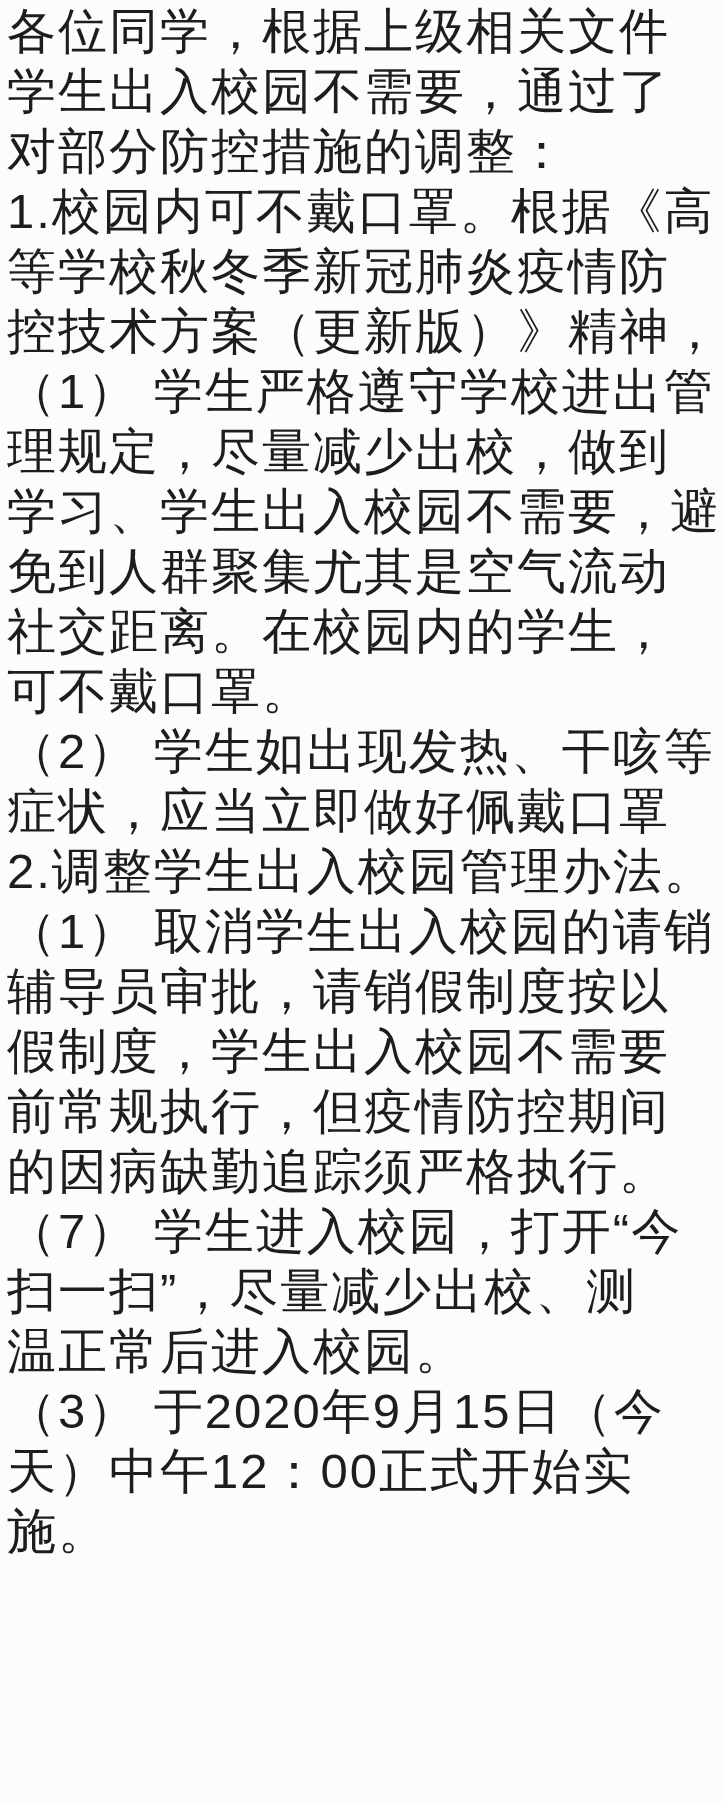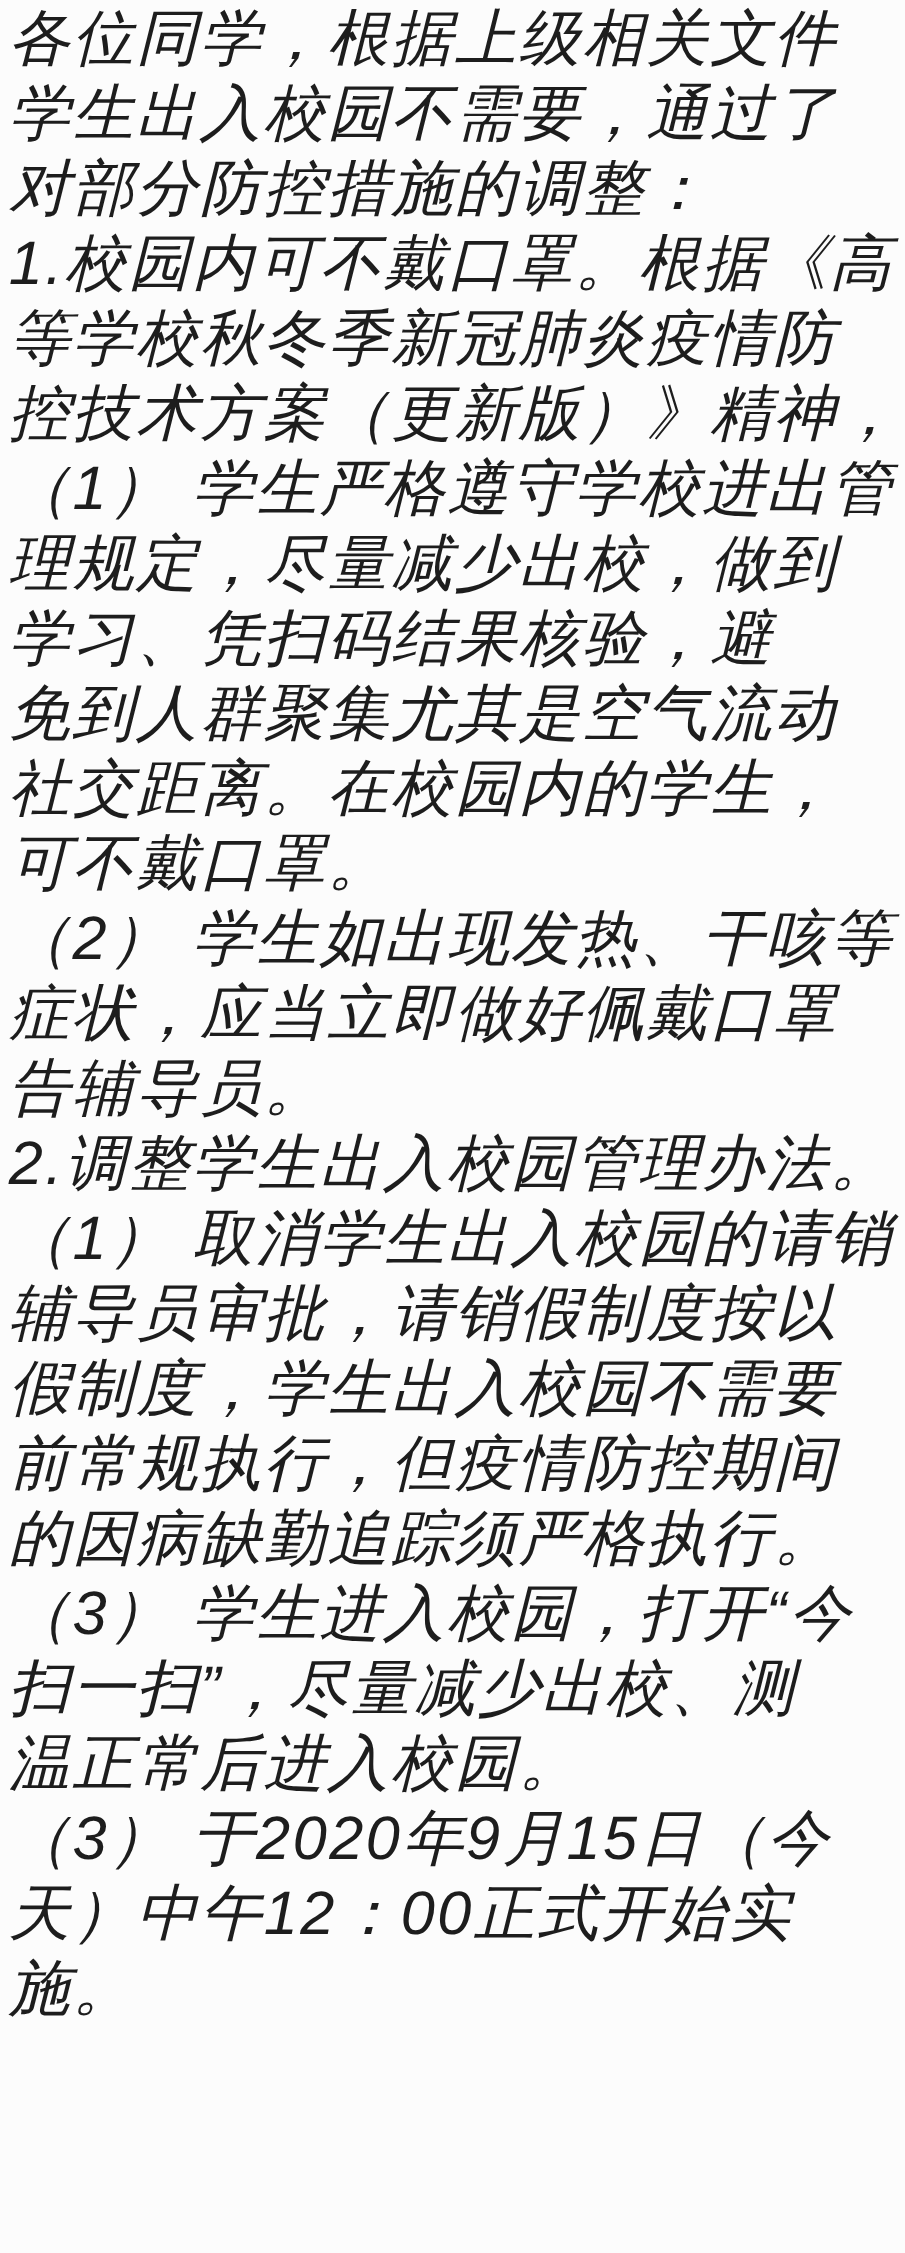--- a/index.html
+++ b/index.html
@@ -20,47 +20,45 @@
     font-family: "Liberation Sans", sans-serif;
     font-weight: 400;
     font-size: 49px;
     line-height: 60px;
     letter-spacing: 2px;
     color: #1d1d1d;
   }
   .line {
     height: 60px;
     white-space: nowrap;
-    font-style: italic;
   }
 </style>
 </head>
 <body style="background: rgb(252, 252, 252);">
 
 <main class="notice" style="color: rgb(29, 29, 29);">
   <div class="line">各位同学，根据上级相关文件</div>
   <div class="line">学生出入校园不需要，通过了</div>
   <div class="line">对部分防控措施的调整：</div>
   <div class="line">1.校园内可不戴口罩。根据《高</div>
   <div class="line">等学校秋冬季新冠肺炎疫情防</div>
   <div class="line">控技术方案（更新版）》精神，</div>
   <div class="line">（1） 学生严格遵守学校进出管</div>
   <div class="line">理规定，尽量减少出校，做到</div>
-  <div class="line">学习、凭扫码结果核验，避</div>
+  <div class="line">学习、学生出入校园不需要，避</div>
   <div class="line">免到人群聚集尤其是空气流动</div>
   <div class="line">社交距离。在校园内的学生，</div>
   <div class="line">可不戴口罩。</div>
   <div class="line">（2） 学生如出现发热、干咳等</div>
   <div class="line">症状，应当立即做好佩戴口罩</div>
-  <div class="line">告辅导员。</div>
   <div class="line">2.调整学生出入校园管理办法。</div>
   <div class="line">（1） 取消学生出入校园的请销</div>
   <div class="line">辅导员审批，请销假制度按以</div>
   <div class="line">假制度，学生出入校园不需要</div>
   <div class="line">前常规执行，但疫情防控期间</div>
   <div class="line">的因病缺勤追踪须严格执行。</div>
-  <div class="line">（3） 学生进入校园，打开“今</div>
+  <div class="line">（7） 学生进入校园，打开“今</div>
   <div class="line">扫一扫”，尽量减少出校、测</div>
   <div class="line">温正常后进入校园。</div>
   <div class="line">（3） 于2020年9月15日（今</div>
   <div class="line">天）中午12：00正式开始实</div>
   <div class="line">施。</div>
 </main>
 
 </body></html>

